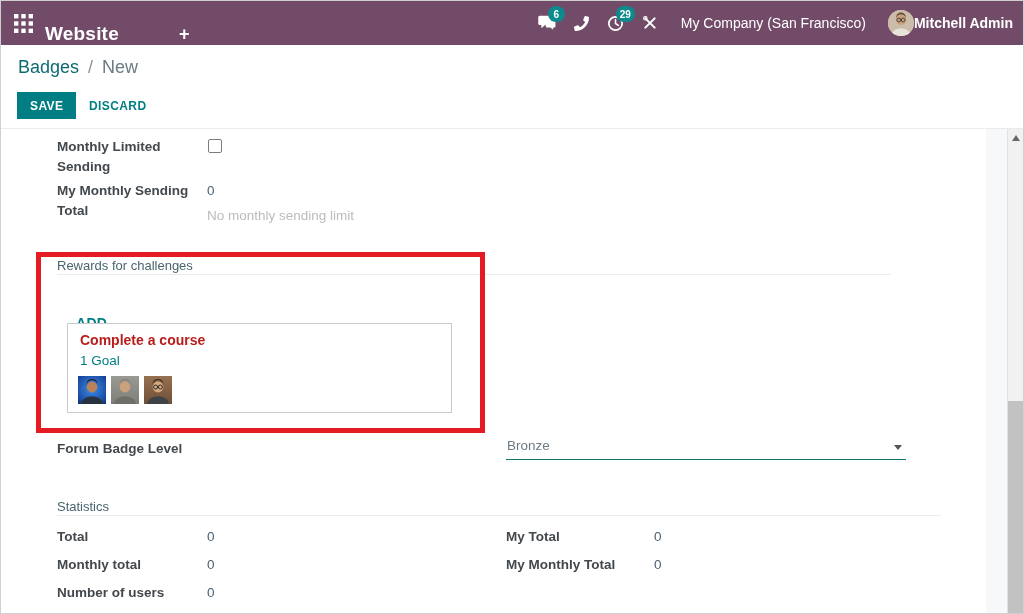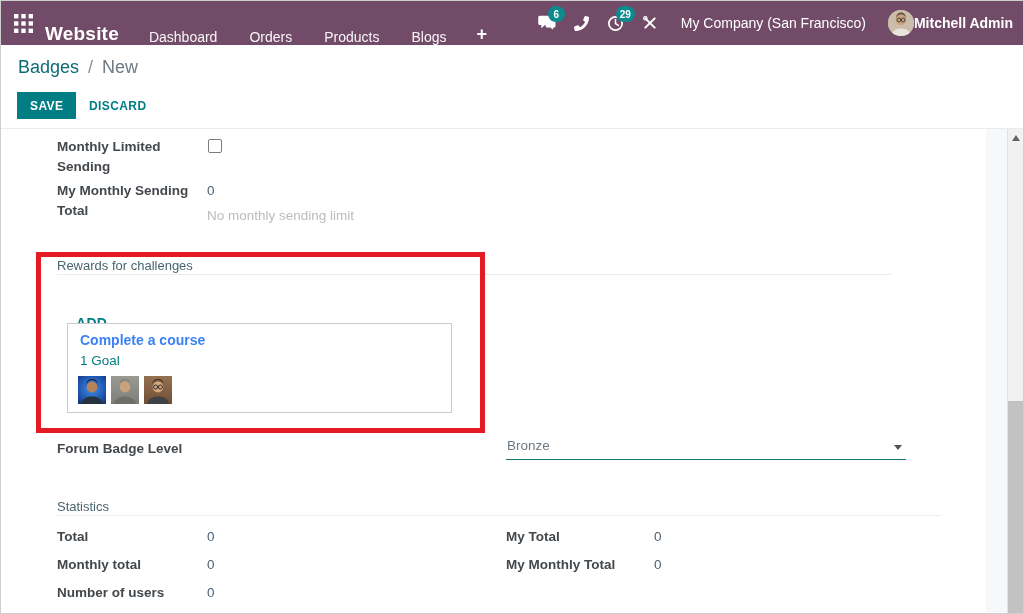--- a/index.html
+++ b/index.html
@@ -41,21 +41,21 @@
   .checkbox { position:absolute; width:14px; height:14px; border:1px solid #7c7c7c; border-radius:2px; background:#fff; cursor:pointer; }
 
   .highlight-box { position:absolute; left:35px; top:123px; width:449px; height:181px; border:5px solid #e41b23; pointer-events:none; }
 
   .section-title { position:absolute; font-size:13px; color:#49656e; }
   .section-rule { position:absolute; height:1px; background:#ececec; }
 
   .add-link { position:absolute; font-size:14px; font-weight:600; color:#017e84; letter-spacing:.3px; cursor:pointer;margin-top:19px; }
 
   .challenge-card { position:absolute; left:66px; top:194px; width:385px; height:90px; border:1px solid #c9c9d0; background:#fff; cursor:pointer; }
-  .card-title { position:absolute; left:12px; top:8px; font-size:14px; font-weight:700; color:#3b82f6; }
+  .card-title { position:absolute; left:12px; top:8px; font-size:14px; font-weight:700; color:#b91c1c; }
   .card-goal { position:absolute; left:12px; top:29px; font-size:13.5px; color:#017e84; cursor:pointer; }
   .card-avatars { position:absolute; left:10px; top:52px; display:flex; gap:5px; }
   .mini-avatar { width:28px; height:28px; overflow:hidden; }
   .av-blue { background:radial-gradient(circle at 50% 45%, #3f8fe8 0%, #1c4fa8 70%, #12306e 100%); }
   .av-gray { background:linear-gradient(180deg,#9a9a94,#7e7e78); }
   .av-brown { background:linear-gradient(180deg,#96714f,#6e4f38); }
 
   .select-field { position:absolute; left:505px; top:306px; width:400px; height:25px; border-bottom:1px solid #0f766e; cursor:pointer; }
   .select-value { position:absolute; left:1px; top:3px; font-size:13.5px; color:#6d7a83; }
   .select-caret { position:absolute; right:4px; top:10px; width:0; height:0; border-left:4px solid transparent; border-right:4px solid transparent; border-top:5px solid #555; }
@@ -85,26 +85,20 @@
               <rect x="14.6" y="7.3" width="4.4" height="4.4"></rect>
             <rect x="0" y="14.6" width="4.4" height="4.4"></rect>
               <rect x="7.3" y="14.6" width="4.4" height="4.4"></rect>
               <rect x="14.6" y="14.6" width="4.4" height="4.4"></rect>
           </g>
         </svg>
       </span>
     </div>
     <div class="brand">Website</div>
 
-    <div class="nav-menu">
-      <div class="nav-item">Dashboard</div>
-      <div class="nav-item">Orders</div>
-      <div class="nav-item">Products</div>
-      <div class="nav-item">Blogs</div>
-    </div>
     <div class="nav-plus">+</div>
 
     <div class="nav-right">
       <div class="systray-icon">
         <span>
           <svg width="19" height="17" viewBox="0 0 24 22">
             <path fill="#ffffff" d="M2 1h13a2 2 0 0 1 2 2v8a2 2 0 0 1-2 2H9l-5 4v-4H2a2 2 0 0 1-2-2V3a2 2 0 0 1 2-2z"></path>
             <path fill="#ffffff" stroke="#714B67" stroke-width="1.4" d="M19 6h2a2 2 0 0 1 2 2v7a2 2 0 0 1-2 2h-1v3.5L15.5 17H11a2 2 0 0 1-2-2v-1"></path>
           </svg>
         </span>

